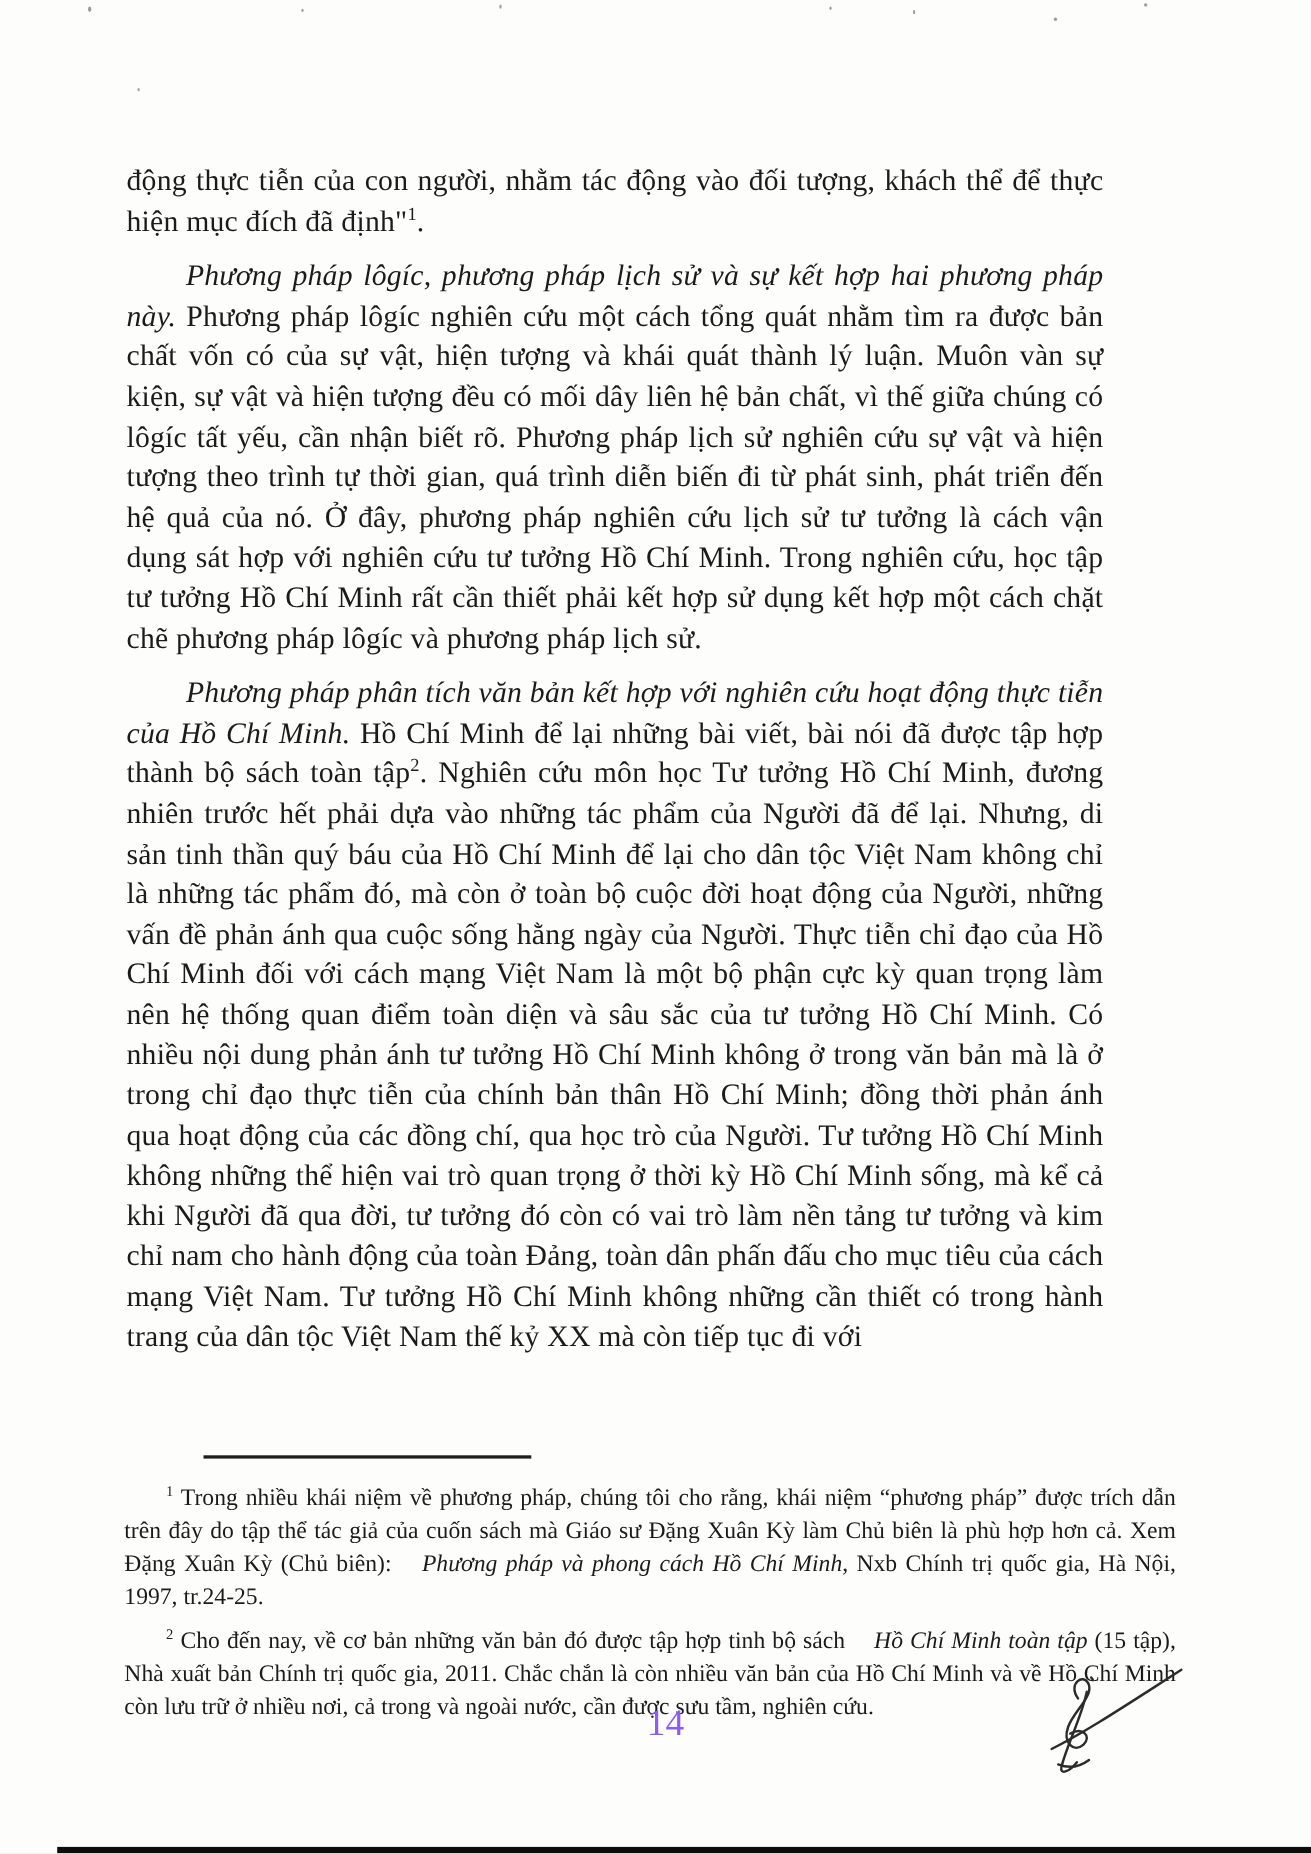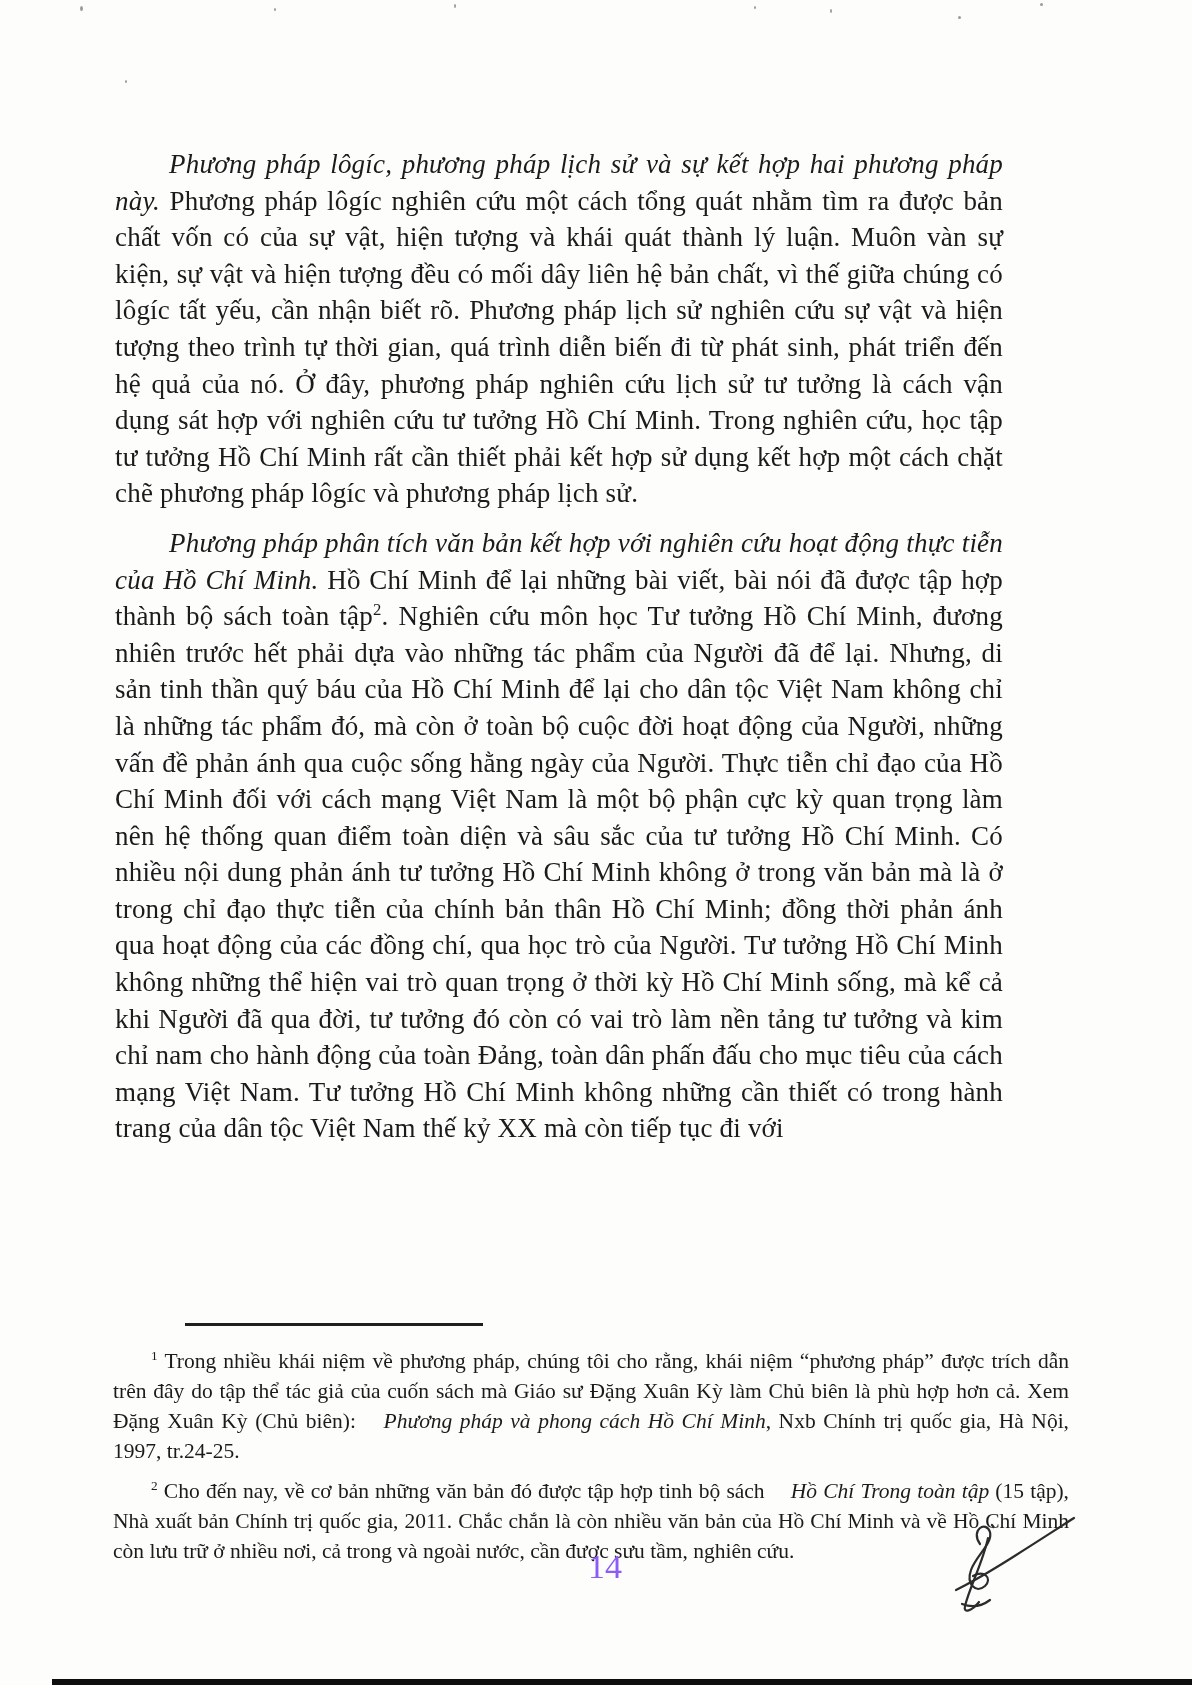--- a/index.html
+++ b/index.html
@@ -96,33 +96,34 @@
   <div class="speck s2"></div>
   <div class="speck s3"></div>
   <div class="speck s4"></div>
   <div class="speck s5"></div>
   <div class="speck s6"></div>
   <div class="speck s7"></div>
   <div class="speck s8"></div>
 
   <div class="content">
 
+    <p><span>động thực tiễn của con người, nhằm tác động vào đối tượng, khách thể để thực hiện mục đích đã định"</span><sup class="fnref">1</sup><span>.</span></p>
 
 
     <p class="indent"><span class="lead-italic">Phương pháp lôgíc, phương pháp lịch sử và sự kết hợp hai phương pháp này.</span><span> Phương pháp lôgíc nghiên cứu một cách tổng quát nhằm tìm ra được bản chất vốn có của sự vật, hiện tượng và khái quát thành lý luận. Muôn vàn sự kiện, sự vật và hiện tượng đều có mối dây liên hệ bản chất, vì thế giữa chúng có lôgíc tất yếu, cần nhận biết rõ. Phương pháp lịch sử nghiên cứu sự vật và hiện tượng theo trình tự thời gian, quá trình diễn biến đi từ phát sinh, phát triển đến hệ quả của nó. Ở đây, phương pháp nghiên cứu lịch sử tư tưởng là cách vận dụng sát hợp với nghiên cứu tư tưởng Hồ Chí Minh. Trong nghiên cứu, học tập tư tưởng Hồ Chí Minh rất cần thiết phải kết hợp sử dụng kết hợp một cách chặt chẽ phương pháp lôgíc và phương pháp lịch sử.</span></p>
 
     <p class="indent"><span class="lead-italic">Phương pháp phân tích văn bản kết hợp với nghiên cứu hoạt động thực tiễn của Hồ Chí Minh.</span><span> Hồ Chí Minh để lại những bài viết, bài nói đã được tập hợp thành bộ sách toàn tập</span><sup class="fnref">2</sup><span>. Nghiên cứu môn học Tư tưởng Hồ Chí Minh, đương nhiên trước hết phải dựa vào những tác phẩm của Người đã để lại. Nhưng, di sản tinh thần quý báu của Hồ Chí Minh để lại cho dân tộc Việt Nam không chỉ là những tác phẩm đó, mà còn ở toàn bộ cuộc đời hoạt động của Người, những vấn đề phản ánh qua cuộc sống hằng ngày của Người. Thực tiễn chỉ đạo của Hồ Chí Minh đối với cách mạng Việt Nam là một bộ phận cực kỳ quan trọng làm nên hệ thống quan điểm toàn diện và sâu sắc của tư tưởng Hồ Chí Minh. Có nhiều nội dung phản ánh tư tưởng Hồ Chí Minh không ở trong văn bản mà là ở trong chỉ đạo thực tiễn của chính bản thân Hồ Chí Minh; đồng thời phản ánh qua hoạt động của các đồng chí, qua học trò của Người. Tư tưởng Hồ Chí Minh không những thể hiện vai trò quan trọng ở thời kỳ Hồ Chí Minh sống, mà kể cả khi Người đã qua đời, tư tưởng đó còn có vai trò làm nền tảng tư tưởng và kim chỉ nam cho hành động của toàn Đảng, toàn dân phấn đấu cho mục tiêu của cách mạng Việt Nam. Tư tưởng Hồ Chí Minh không những cần thiết có trong hành trang của dân tộc Việt Nam thế kỷ XX mà còn tiếp tục đi với</span></p>
   </div>
 
   <div class="footnote-sep"></div>
 
   <div class="footnotes">
     <p><sup class="fnref">1</sup><span> Trong nhiều khái niệm về phương pháp, chúng tôi cho rằng, khái niệm “phương pháp” được trích dẫn trên đây do tập thể tác giả của cuốn sách mà Giáo sư Đặng Xuân Kỳ làm Chủ biên là phù hợp hơn cả. Xem Đặng Xuân Kỳ (Chủ biên): </span><span class="fn-italic">Phương pháp và phong cách Hồ Chí Minh</span><span>, Nxb Chính trị quốc gia, Hà Nội, 1997, tr.24-25.</span></p>
 
-    <p><sup class="fnref">2</sup><span> Cho đến nay, về cơ bản những văn bản đó được tập hợp tinh bộ sách </span><span class="fn-italic">Hồ Chí Trong toàn tập</span><span> (15 tập), Nhà xuất bản Chính trị quốc gia, 2011. Chắc chắn là còn nhiều văn bản của Hồ Chí Minh và về Hồ Chí Minh còn lưu trữ ở nhiều nơi, cả trong và ngoài nước, cần được sưu tầm, nghiên cứu.</span></p>
+    <p><sup class="fnref">2</sup><span> Cho đến nay, về cơ bản những văn bản đó được tập hợp tinh bộ sách </span><span class="fn-italic">Hồ Chí Minh toàn tập</span><span> (15 tập), Nhà xuất bản Chính trị quốc gia, 2011. Chắc chắn là còn nhiều văn bản của Hồ Chí Minh và về Hồ Chí Minh còn lưu trữ ở nhiều nơi, cả trong và ngoài nước, cần được sưu tầm, nghiên cứu.</span></p>
   </div>
 
   <div class="page-number">14</div>
 
   <svg class="signature" viewBox="0 0 156 108" xmlns="http://www.w3.org/2000/svg">
     <g fill="none" stroke="#2c2c2c" stroke-width="2.2" stroke-linecap="round" stroke-linejoin="round">
       <path d="M 30 80 C 62 64, 98 40, 148 8"></path>
       <path d="M 54 34 C 44 20, 60 10, 64 22 C 67 33, 50 46, 45 60 C 40 74, 50 84, 59 76 C 67 68, 58 60, 47 66"></path>
       <path d="M 62 28 C 57 52, 44 76, 39 96 C 37 104, 46 101, 53 92"></path>
       <path d="M 66 15 l 1.5 2"></path>

